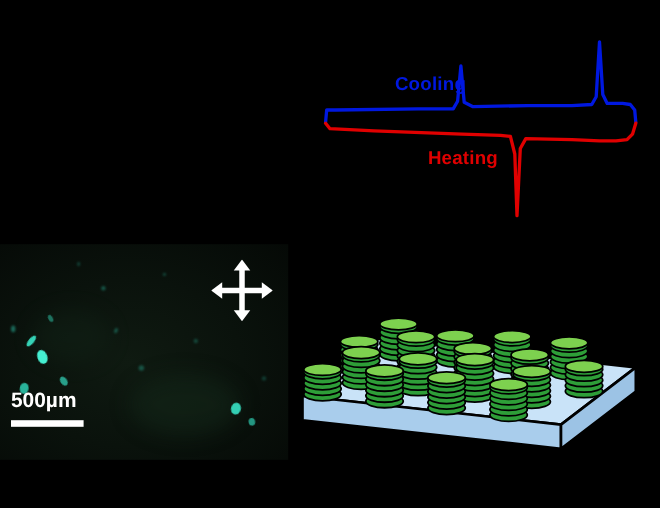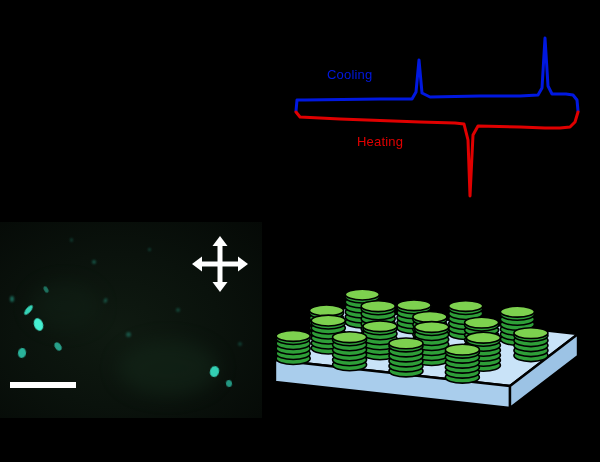--- a/index.html
+++ b/index.html
@@ -1,19 +1,19 @@
 <!DOCTYPE html>
 <html><head>
 <meta charset="utf-8">
 <style>
   html,body{margin:0;padding:0;background:#000;}
   .canvas{position:relative;width:600px;height:462px;background:#000;overflow:hidden;
           font-family:"Liberation Sans",sans-serif;}
   .panel{position:absolute;}
-  .chart-label{position:absolute;font-weight:normal;font-size:13px;letter-spacing:.2px;}
+  .chart-label{position:absolute;font-weight:bold;font-size:17px;letter-spacing:.2px;margin-left:32px;}
   .micrograph{background:radial-gradient(ellipse at 45% 55%, #0f1a11 0%, #0a120c 50%, #050906 100%);}
   .speck{position:absolute;border-radius:50%;}
   .scalebar-label{position:absolute;color:#fff;font-weight:bold;font-size:19px;}
   .scalebar{position:absolute;background:#fff;}
 </style>
 </head>
 <body>
 
 <div class="canvas">
 
@@ -49,20 +49,21 @@
         <div class="speck" style="left: 238px; top: 120px; width: 4px; height: 4px; background: rgb(37, 165, 142); opacity: 0.3; transform: rotate(0deg); filter: blur(1px);"></div>
       </div>
     <svg style="position:absolute;left:192px;top:14px;" width="56" height="56" viewBox="0 0 56 56">
       <line x1="28" y1="9" x2="28" y2="47" stroke="#fff" stroke-width="5"></line>
       <line x1="9" y1="28" x2="47" y2="28" stroke="#fff" stroke-width="5"></line>
       <polygon points="28,0 20.5,10 35.5,10" fill="#fff"></polygon>
       <polygon points="28,56 20.5,46 35.5,46" fill="#fff"></polygon>
       <polygon points="0,28 10,20.5 10,35.5" fill="#fff"></polygon>
       <polygon points="56,28 46,20.5 46,35.5" fill="#fff"></polygon>
     </svg>
+    <div class="scalebar-label" style="left:10px;top:132px;">500µm</div>
     <div class="scalebar" style="left:10px;top:160px;width:66px;height:6px;"></div>
   </div>
 
   <svg id="schematic-svg" class="panel" style="left:258px;top:238px;" width="342" height="224" viewBox="0 0 342 224">
       <polygon points="17,122 252,148 320,96 85,70" fill="#c9e3f8" stroke="#000000" stroke-width="2.4" stroke-linejoin="round"></polygon>
       <polygon points="17,122 252,148 252,170 17,144" fill="#a9cdec" stroke="#000000" stroke-width="2.4" stroke-linejoin="round"></polygon>
       <polygon points="252,148 320,96 320,118 252,170" fill="#9cc3e5" stroke="#000000" stroke-width="2.4" stroke-linejoin="round"></polygon>
       <g>
         <ellipse cx="104.30000000000001" cy="84.03999999999999" rx="17" ry="6" fill="#2e9e38" stroke="#000000" stroke-width="1.6"></ellipse>
         <ellipse cx="104.30000000000001" cy="79.03999999999999" rx="17" ry="6" fill="#2e9e38" stroke="#000000" stroke-width="1.6"></ellipse>

